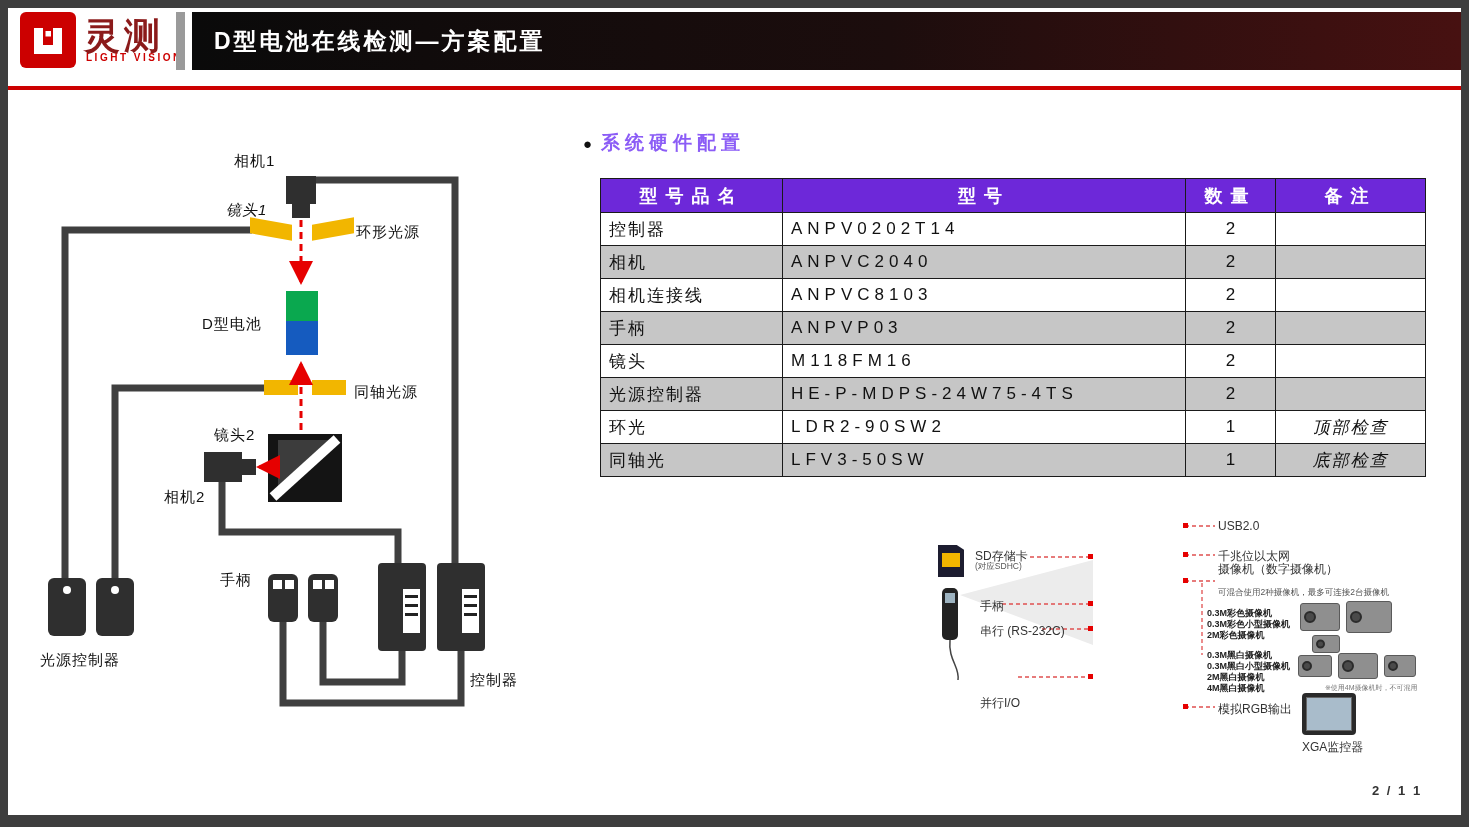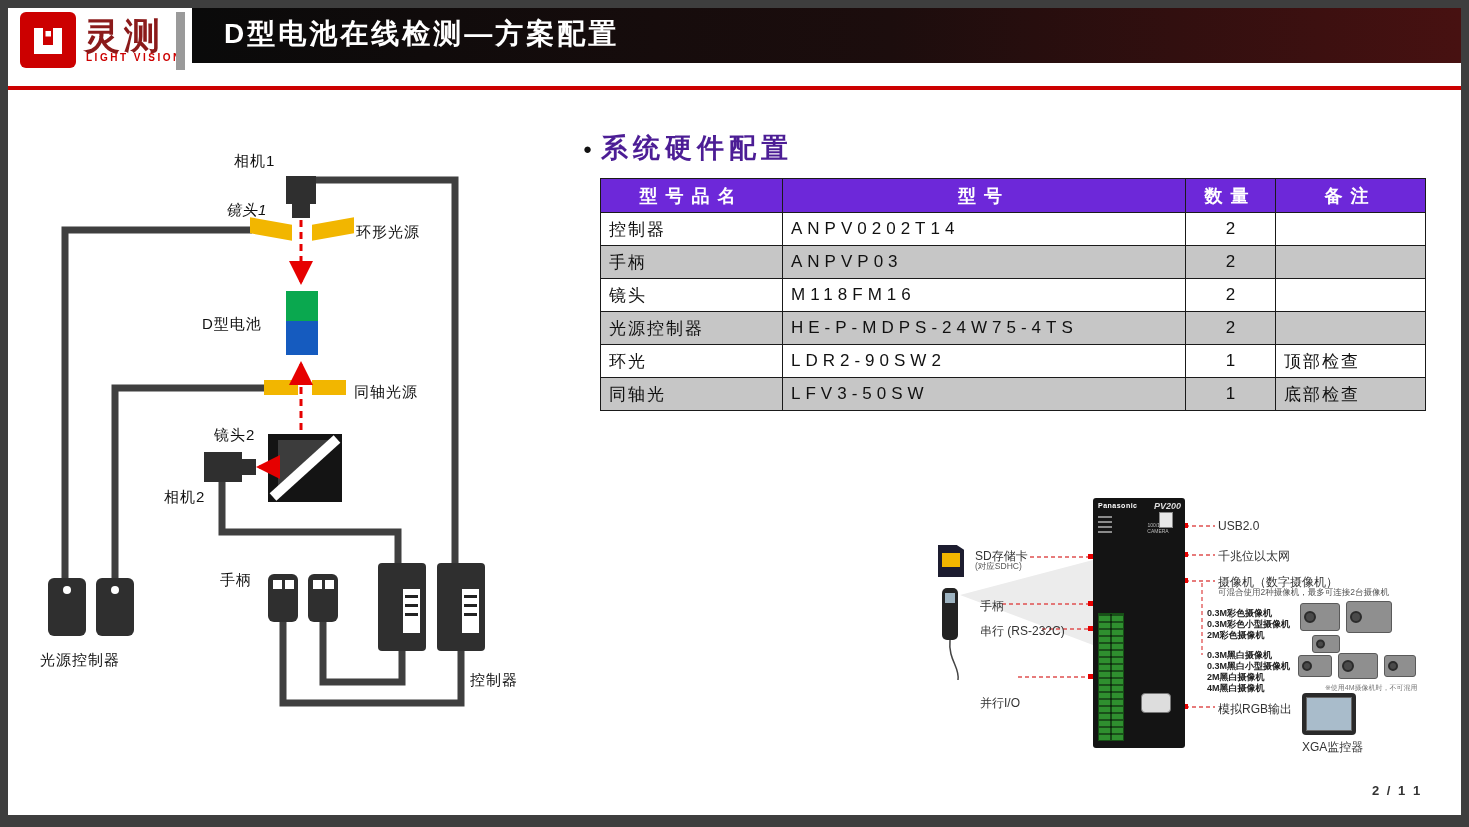--- a/index.html
+++ b/index.html
@@ -7,50 +7,50 @@
   body { font-family:"Liberation Sans","DejaVu Sans",sans-serif; }
   .slide { position:relative; width:1469px; height:827px; background:#ffffff; overflow:hidden; }
   .frame { position:absolute; inset:0; border:8px solid #3e3e3e; border-bottom-width:12px; pointer-events:none; z-index:60; }
   .abs { position:absolute; }
 
   
   .logo-box { position:absolute; left:20px; top:12px; width:56px; height:56px; background:#cc0000; border-radius:6px; z-index:5; }
   .logo-zh { position:absolute; left:84px; top:12px; font-size:36px; font-weight:bold; color:#8b1a1a; letter-spacing:4px; z-index:5; }
   .logo-en { position:absolute; left:86px; top:52px; font-size:10px; font-weight:bold; color:#cc0000; letter-spacing:2.5px; z-index:5; }
   .hdr-divider { position:absolute; left:176px; top:12px; width:9px; height:58px; background:#9a9a9a; z-index:5; }
-  .title-bar { position:absolute; left:192px; top:5px; width:1269px; height:58px;
+  .title-bar { position:absolute; left:192px; top:12px; width:1269px; height:58px;
                background:linear-gradient(90deg,#0a0a0a 0%,#1c0d0d 55%,#471111 100%);
-               color:#fff; font-size:28px; font-weight:bold; letter-spacing:3px;
-               line-height:58px; padding-left:32px; z-index:5; }
+               color:#fff; font-size:23px; font-weight:bold; letter-spacing:3px;
+               line-height:58px; padding-left:22px; z-index:5; }
   .red-line { position:absolute; left:8px; top:86px; width:1453px; height:4px; background:#cc0000; z-index:5; }
 
   
   .dlabel { position:absolute; font-size:15px; color:#111; white-space:nowrap; z-index:4; letter-spacing:1px; }
   .device { position:absolute; background:#2f2f2f; z-index:2; }
   .ylight { position:absolute; background:#f2b600; z-index:2; }
   .rounded { border-radius:6px; }
   .wires { position:absolute; left:0; top:0; z-index:1; pointer-events:none; }
   .beams { position:absolute; left:0; top:0; z-index:3; pointer-events:none; }
   .handle-btn { position:absolute; width:9px; height:9px; background:#fff; top:6px; }
   .ctrl-panel { position:absolute; left:25px; top:26px; width:17px; height:44px; background:#fff; }
   .ctrl-panel .bar { height:3px; background:#222; margin:6px 2px 0 2px; }
   .lc-dot { position:absolute; left:15px; top:8px; width:8px; height:8px; background:#fff; border-radius:50%; }
 
   
   .section-heading { position:absolute; left:583px; top:130px; display:flex; align-items:center; z-index:4; }
   .section-heading .bullet { font-size:15px; color:#111; margin-right:9px; }
-  .section-heading .txt { font-size:27px; font-weight:bold; color:#4c1d95; letter-spacing:5px; }
+  .section-heading .txt { font-size:19px; font-weight:bold; color:#8b5cf6; letter-spacing:5px; }
   .hw-table { position:absolute; left:600px; top:178px; width:825px; border-collapse:collapse; table-layout:fixed; z-index:4; background:#fff; }
   .hw-table th { background:#6d28d9; color:#fff; font-size:18px; font-weight:bold; letter-spacing:8px; height:34px; border:1px solid #1a1a1a; text-align:center; }
   .hw-table td { height:33px; border:1px solid #1a1a1a; font-size:17px; color:#111; padding:0 8px; }
   .hw-table tr.gray td { background:#c6c6c6; }
   .col-name { letter-spacing:2px; }
   .col-model { letter-spacing:5px; }
   .col-qty { text-align:center; }
-  .col-note { letter-spacing:2px; font-size:16px; }
+  .col-note { text-align:center; letter-spacing:2px; font-size:16px;font-style:italic; }
 
   
   .product { position:absolute; left:930px; top:495px; width:515px; height:270px; z-index:4; }
   .plabel { position:absolute; font-size:12px; color:#333; white-space:nowrap; z-index:3; }
   .plabel-sm { position:absolute; font-size:8.5px; color:#555; white-space:nowrap; z-index:3; }
   .cam-list { position:absolute; font-size:9px; font-weight:bold; color:#222; line-height:11px; white-space:nowrap; z-index:3; }
   .cam { position:absolute; background:#8f8f8f; border:1px solid #5a5a5a; border-radius:3px; z-index:2; }
   .cam .lens { position:absolute; left:3px; top:50%; transform:translateY(-50%); width:12px; height:12px; border-radius:50%; background:#4a4a4a; border:2px solid #2b2b2b; }
   .pv-unit { position:absolute; left:163px; top:3px; width:92px; height:250px; background:#141414; border-radius:3px; z-index:2; }
   .pv-brand { position:absolute; left:5px; top:4px; font-size:7px; font-weight:bold; color:#fff; letter-spacing:.5px; }
@@ -199,20 +199,32 @@
       </tr>
     </thead>
     <tbody>
       <tr>
         <td class="col-name">控制器</td>
         <td class="col-model">ANPV0202T14</td>
         <td class="col-qty">2</td>
         <td class="col-note"></td>
       </tr>
       <tr class="gray">
+        <td class="col-name">相机</td>
+        <td class="col-model">ANPVC2040</td>
+        <td class="col-qty">2</td>
+        <td class="col-note"></td>
+      </tr>
+      <tr>
+        <td class="col-name">相机连接线</td>
+        <td class="col-model">ANPVC8103</td>
+        <td class="col-qty">2</td>
+        <td class="col-note"></td>
+      </tr>
+      <tr class="gray">
         <td class="col-name">手柄</td>
         <td class="col-model">ANPVP03</td>
         <td class="col-qty">2</td>
         <td class="col-note"></td>
       </tr>
       <tr>
         <td class="col-name">镜头</td>
         <td class="col-model">M118FM16</td>
         <td class="col-qty">2</td>
         <td class="col-note"></td>
@@ -271,38 +283,24 @@
     <div class="plabel" style="left:45px; top:53px;">SD存储卡</div>
     <div class="plabel-sm" style="left:45px; top:66px;">(对应SDHC)</div>
 
     <div class="remote">
         <div class="scr"></div>
       </div>
     <div class="plabel" style="left:50px; top:103px;">手柄</div>
     <div class="plabel" style="left:50px; top:128px;">串行 (RS-232C)</div>
     <div class="plabel" style="left:50px; top:176px;margin-top:24px;">并行I/O</div>
 
-    <div class="pv-unit">
-      <div class="pv-brand">Panasonic</div>
-      <div class="pv-model">PV200</div>
-      <div class="abs" style="left:5px; top:18px;">
-        <div class="led-bar"></div>
-          <div class="led-bar"></div>
-          <div class="led-bar"></div>
-          <div class="led-bar"></div>
-      </div>
-      <div class="pv-portlabel">100/1000 CAMERA</div>
-      <div class="sd-slot"></div>
-      <div class="terminal"></div>
-      <div class="dsub"></div>
-    </div>
 
     <div class="plabel" style="left:288px; top:24px;">USB2.0</div>
     <div class="plabel" style="left:288px; top:53px;">千兆位以太网</div>
-    <div class="plabel" style="left:288px; top:79px;">摄像机（数字摄像机）</div>
+    <div class="plabel" style="left:288px; top:66px;">摄像机（数字摄像机）</div>
     <div class="plabel-sm" style="left:288px; top:92px;">可混合使用2种摄像机，最多可连接2台摄像机</div>
 
     <div class="cam-list" style="left:277px; top:113px;">
       <div>0.3M彩色摄像机</div>
       <div>0.3M彩色小型摄像机</div>
       <div>2M彩色摄像机</div>
     </div>
     <div class="cam" style="left:370px; top:108px; width:40px; height:28px;">
         <div class="lens"></div>
       </div>

